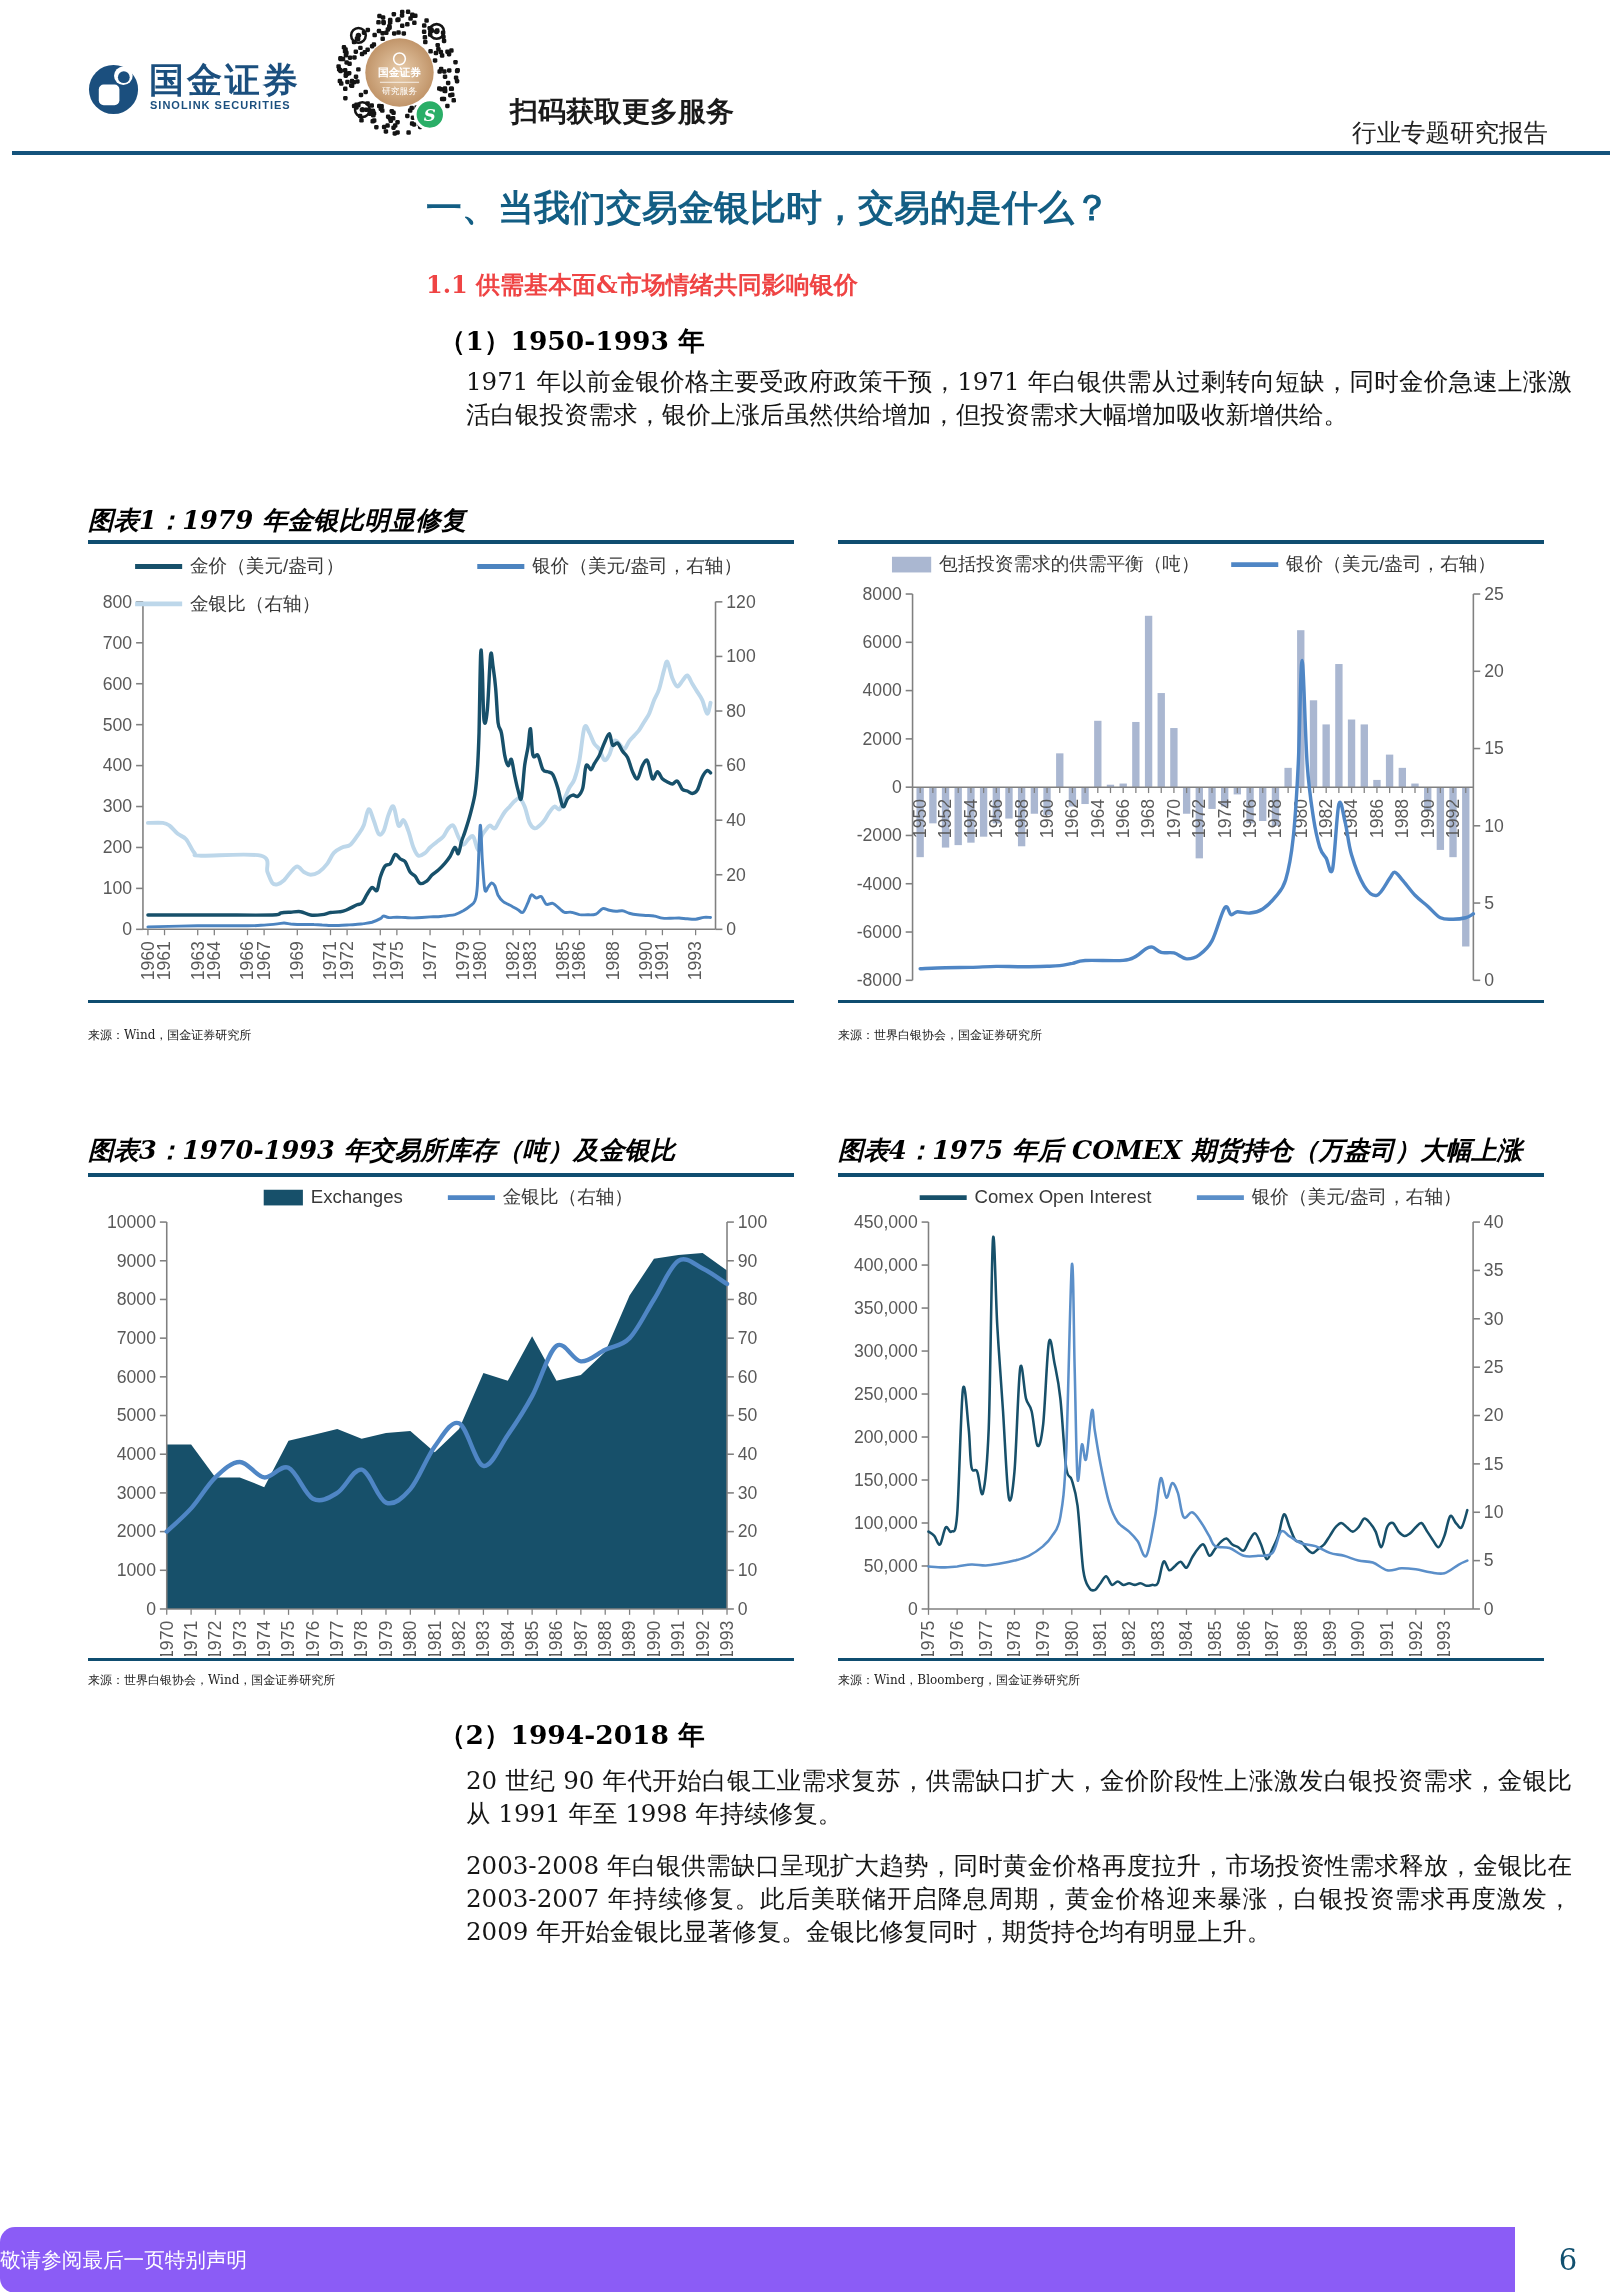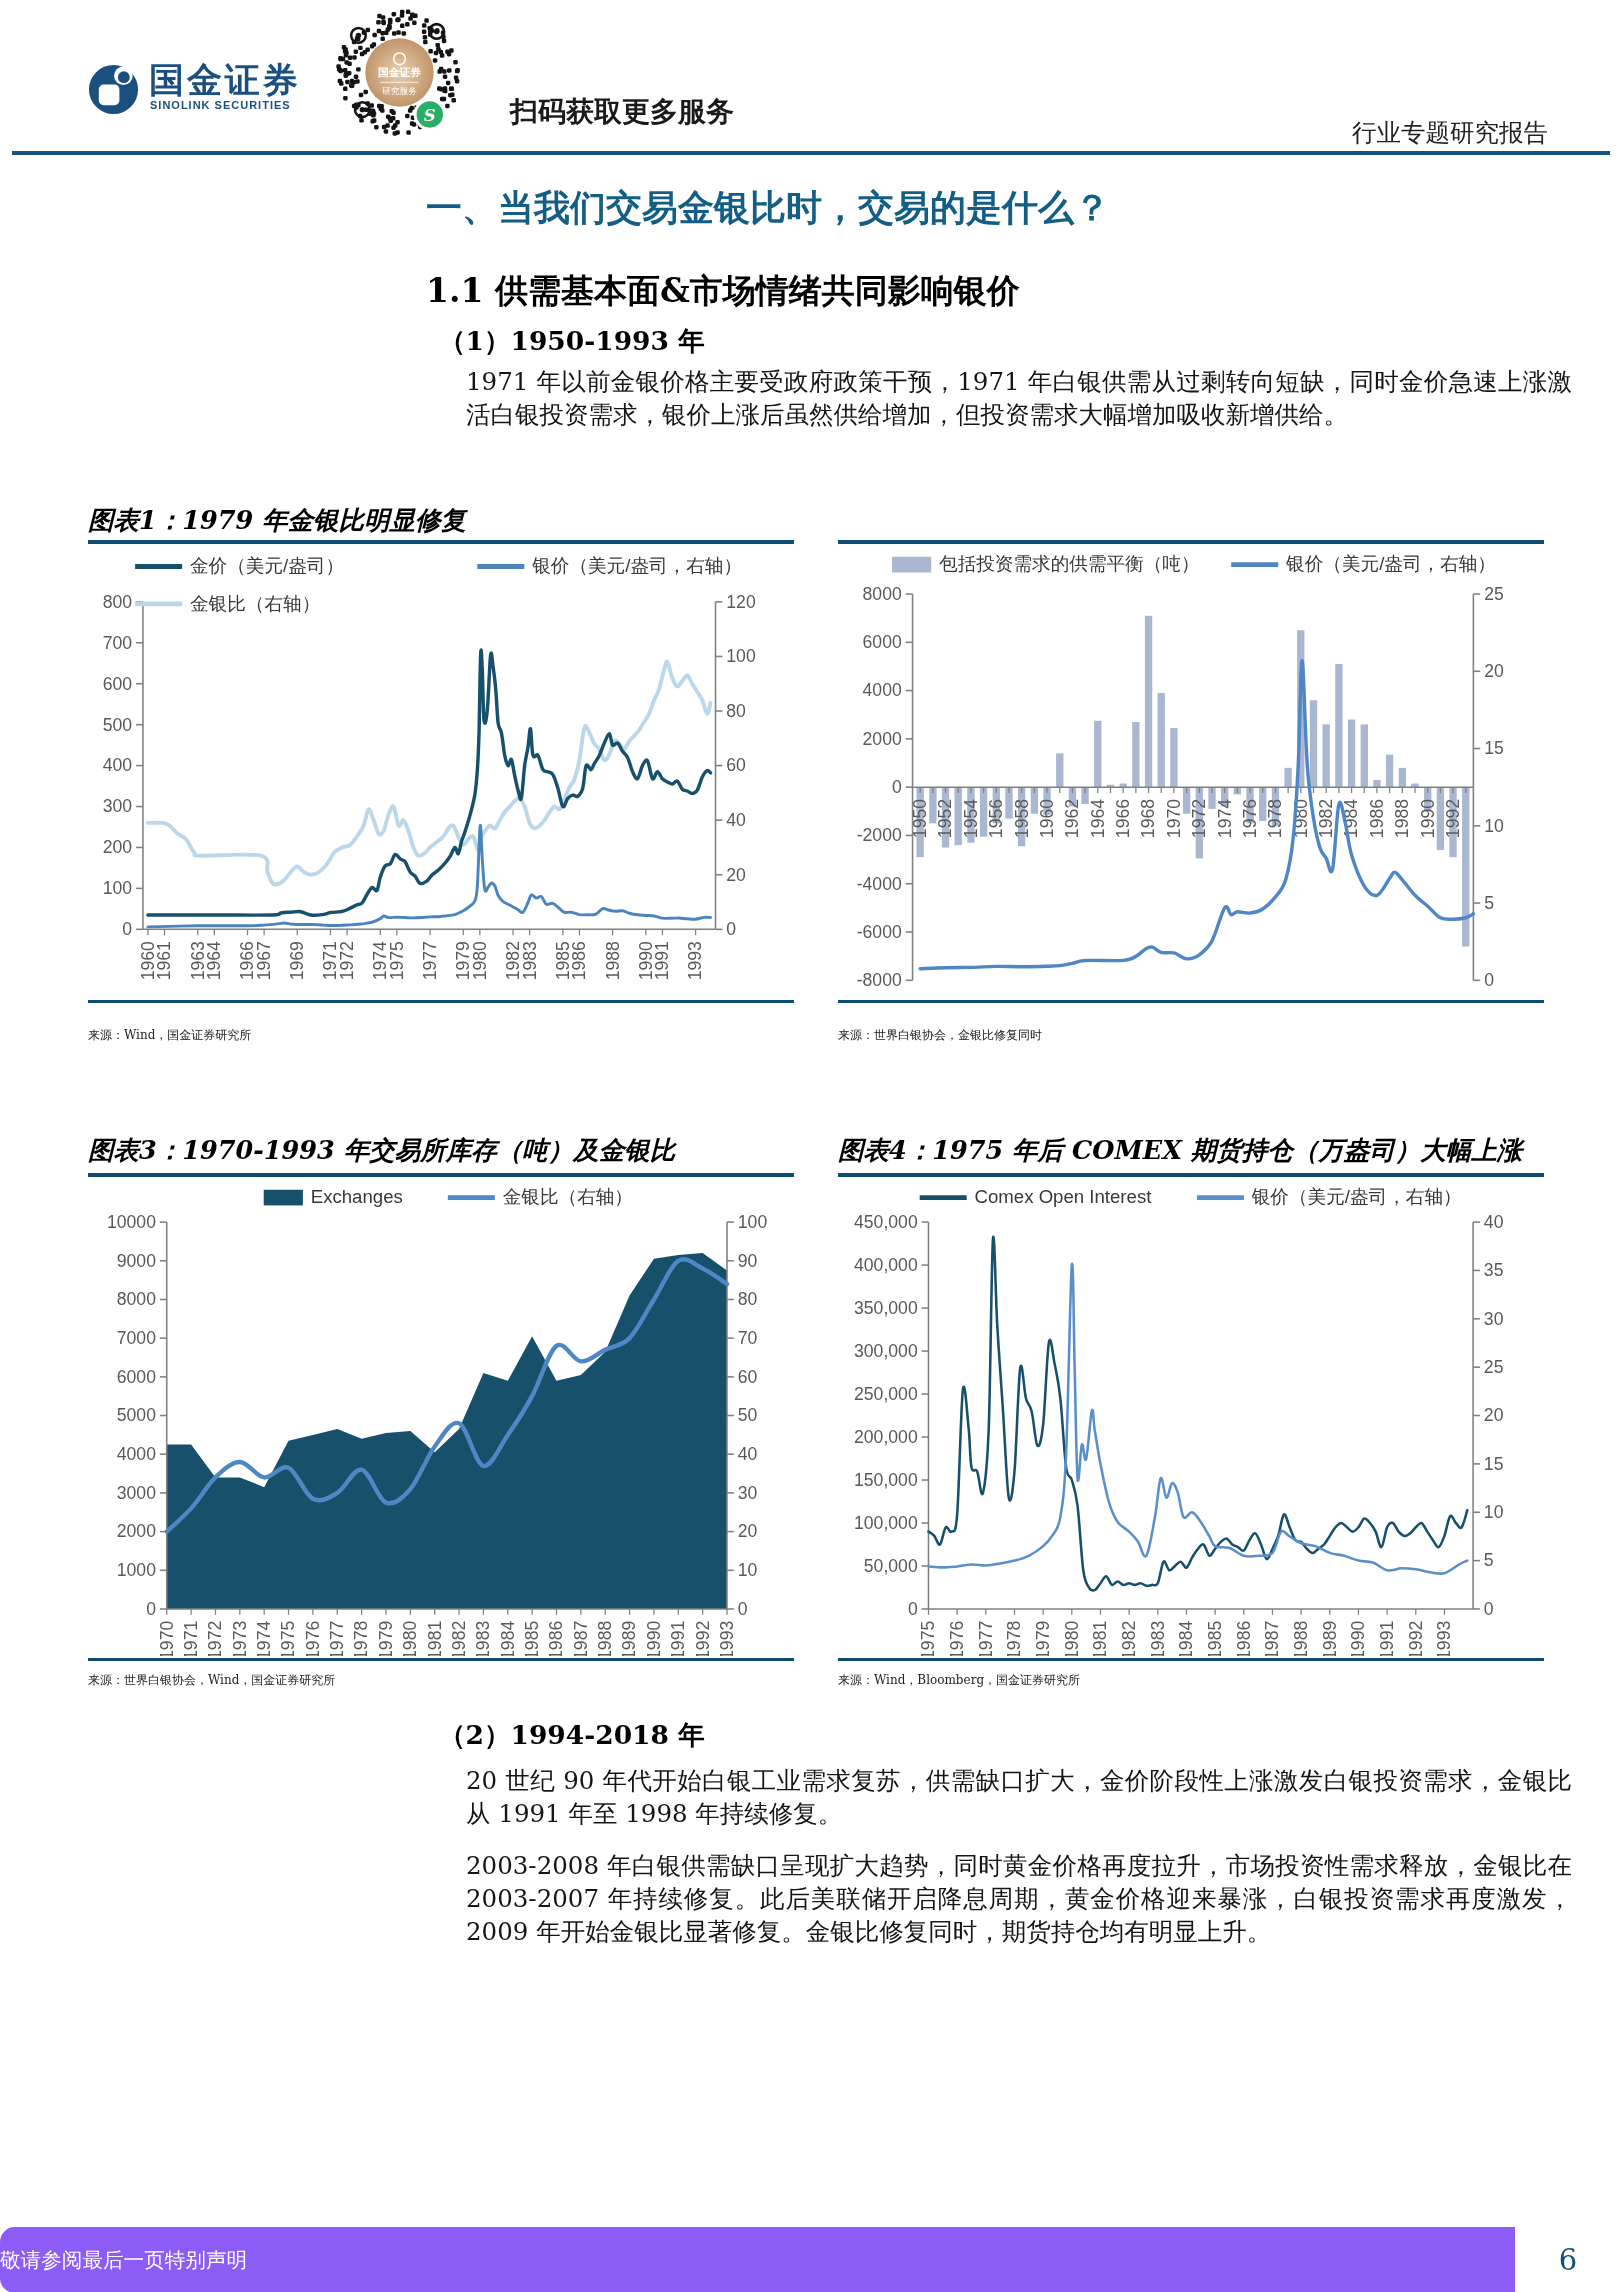--- a/index.html
+++ b/index.html
@@ -6,21 +6,21 @@
   #page{position:relative;width:1621px;height:2293px;background:#fff;
         font-family:"Liberation Sans",sans-serif;overflow:hidden;}
   .abs{position:absolute;}
   .serif{font-family:"DejaVu Serif","Liberation Serif",serif;}
   .brand-cn{font-size:35px;font-weight:bold;color:#1b4f7e;letter-spacing:2.9px;}
   .brand-en{font-size:11px;font-weight:bold;color:#1b4f7e;letter-spacing:1px;}
   .qr-caption{font-size:28px;font-weight:bold;color:#1a1a1a;}
   .report-type{font-size:24.5px;color:#222;}
   .hdr-rule{height:3.9px;background:#14537c;}
   .sec-title{font-size:36px;font-weight:bold;color:#135e84;}
-  .sub-title{font-size:33px;font-weight:bold;color:#000000;}
+  .sub-title{font-size:24px;font-weight:bold;color:#ef4444;}
   .part-label{font-size:26.5px;font-weight:600;color:#000;}
   .para{font-size:24.5px;line-height:33px;color:#151515;text-align:justify;margin-left:40px;}
   .fig-title{font-size:25.5px;font-weight:bold;font-style:italic;color:#000;}
   .fig-rule{height:3.9px;background:#0f4d70;}
   .fig-rule2{height:2.9px;background:#0f4d70;}
   .fig-source{font-size:12px;color:#222;}
   .footer-bar{background:#8b5cf6;display:flex;align-items:center;justify-content:flex-start;border-radius:15px;}
   .footer-text{font-size:20.6px;color:#ffffff;}
   .page-box{background:#ffffff;display:flex;align-items:center;justify-content:center;}
   .page-num{font-size:29px;color:#11506f;}
@@ -493,21 +493,21 @@
       <text x="581.5294117647068" y="259" transform="rotate(-90 581.5294117647068 259)" text-anchor="end" class="ax">1988</text>
       <text x="607.4117647058833" y="259" transform="rotate(-90 607.4117647058833 259)" text-anchor="end" class="ax">1990</text>
       <text x="633.2941176470599" y="259" transform="rotate(-90 633.2941176470599 259)" text-anchor="end" class="ax">1992</text>
       <path d="M83.76470588235179 432.18C88.1 432.0 101.0 431.3 109.6 431.1C118.3 430.8 126.9 431.0 135.5 430.8C144.2 430.6 152.8 429.9 161.4 429.8C170.0 429.7 178.7 430.2 187.3 430.1C195.9 430.1 206.7 429.8 213.2 429.7C219.6 429.5 221.8 429.5 226.1 429.0C230.4 428.5 234.7 427.5 239.1 426.7C243.4 425.8 243.4 424.3 252.0 423.8C260.6 423.3 282.2 424.4 290.8 423.7C299.5 423.0 299.9 421.6 303.8 419.6C307.6 417.6 311.3 413.3 314.1 411.7C316.9 410.1 318.0 409.5 320.6 410.1C323.2 410.8 326.0 414.6 329.6 415.6C333.3 416.6 338.3 415.0 342.6 416.1C346.9 417.2 351.2 421.8 355.5 422.1C359.8 422.4 364.2 421.0 368.5 418.0C372.8 414.9 377.1 411.8 381.4 403.8C385.7 395.8 391.1 374.4 394.4 369.9C397.6 365.5 398.7 376.3 400.8 377.0C403.0 377.7 404.1 374.3 407.3 374.0C410.5 373.8 415.9 375.9 420.2 375.4C424.5 375.0 428.9 373.9 433.2 371.2C437.5 368.4 442.2 363.8 446.1 358.9C450.0 354.0 453.5 351.5 456.5 341.6C459.5 331.6 462.1 318.7 464.2 299.0C466.4 279.3 467.9 253.6 469.4 223.4C470.9 193.2 471.8 117.8 473.3 117.8C474.8 117.8 476.5 196.6 478.5 223.4C480.4 250.2 482.8 264.3 484.9 278.5C487.1 292.7 489.3 301.6 491.4 308.5C493.6 315.3 495.7 315.8 497.9 319.5C500.0 323.2 502.2 339.7 504.4 330.5C506.5 321.3 508.7 272.2 510.8 264.3C513.0 256.5 515.1 274.6 517.3 283.2C519.5 291.9 520.5 305.6 523.8 316.3C527.0 327.1 532.4 341.0 536.7 347.9C541.0 354.7 545.3 358.6 549.6 357.3C554.0 356.0 559.6 343.9 562.6 340.0C565.6 336.0 565.6 333.4 567.8 333.7C569.9 333.9 572.1 337.6 575.5 341.6C579.0 345.5 584.2 352.9 588.5 357.3C592.8 361.8 597.1 364.5 601.4 368.4C605.7 372.2 610.0 377.9 614.4 380.2C618.7 382.4 623.0 381.7 627.3 381.7C631.6 381.7 636.8 381.1 640.2 380.2C643.7 379.3 646.7 376.9 648.0 376.2" fill="none" stroke="#4f86c5" stroke-width="3.5" stroke-linejoin="round" stroke-linecap="round"></path>
       <rect x="55" y="12" width="40" height="16" fill="#aab7d1"></rect>
       <text x="103" y="26" class="leg">包括投资需求的供需平衡（吨）</text>
       <line x1="401" y1="20" x2="449" y2="20" stroke="#4f86c5" stroke-width="5"></line>
       <text x="457" y="26" class="leg">银价（美元/盎司，右轴）</text>
     </svg>
   <div class="abs fig-rule2" style="left:838px;top:1000px;width:706px"></div>
-  <div class="abs fig-source serif" style="left:838px;top:1027px">来源：世界白银协会，金银比修复同时</div>
+  <div class="abs fig-source serif" style="left:838px;top:1027px">来源：世界白银协会，国金证券研究所</div>
 
   <div class="abs fig-title serif" style="left:88px;top:1133px;width:706px">图表3：1970-1993 年交易所库存（吨）及金银比</div>
   <div class="abs fig-rule" style="left:88px;top:1173px;width:706px"></div>
   <svg id="chart2" class="abs" style="left:88px;top:1178px" width="706" height="478" viewBox="0 0 720 488">
       <path d="M80.0 440.0L80.0 272.1L104.9 272.1L129.7 305.7L154.6 305.7L179.5 315.6L204.3 268.2L229.2 262.3L254.1 256.3L279.0 266.2L303.8 260.3L328.7 258.3L353.6 280.0L378.4 256.3L403.3 199.1L428.2 207.0L453.0 161.5L477.9 207.0L502.8 201.0L527.7 177.3L552.5 120.0L577.4 82.5L602.3 78.6L627.1 76.6L652.0 94.4L652.0 440.0Z" fill="#17506a"></path>
       <line x1="80" y1="45" x2="80" y2="440" stroke="#808080" stroke-width="1.6"></line>
       <line x1="73" y1="440" x2="80" y2="440" stroke="#808080" stroke-width="1.6"></line>
       <text x="69" y="446" text-anchor="end" class="ax">0</text>
       <line x1="73" y1="400.5" x2="80" y2="400.5" stroke="#808080" stroke-width="1.6"></line>
       <text x="69" y="406.5" text-anchor="end" class="ax">1000</text>

